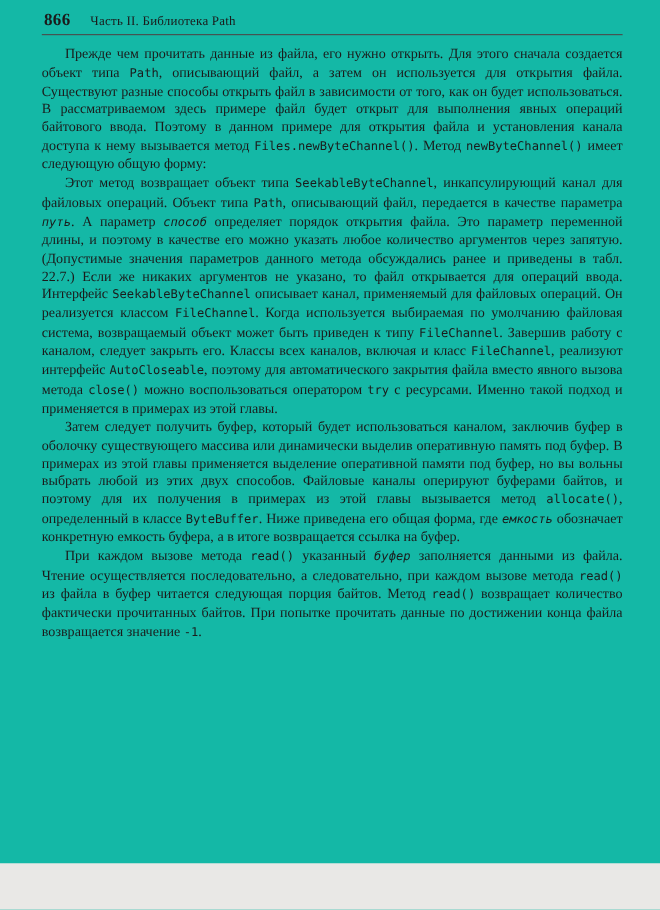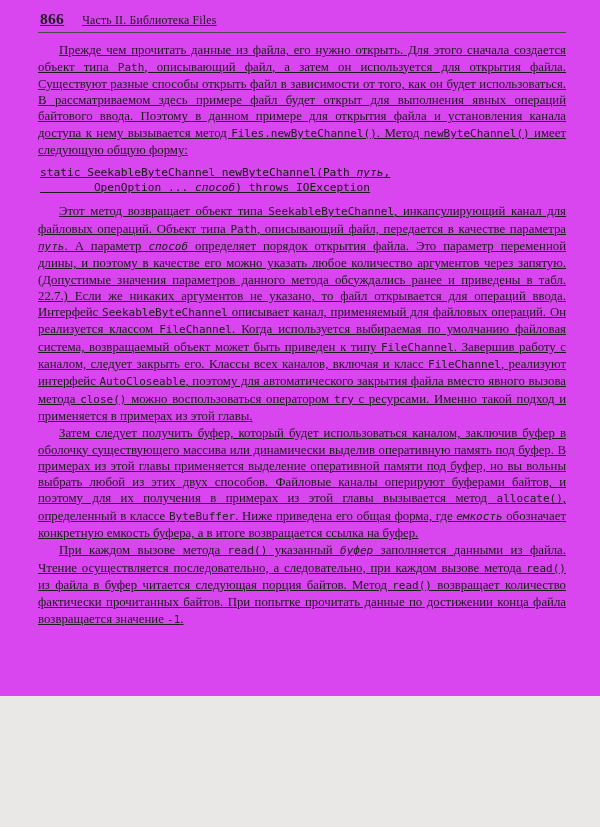--- a/index.html
+++ b/index.html
@@ -1,28 +1,27 @@
 <!DOCTYPE html>
 <html lang="ru"><head>
 <meta charset="utf-8">
 <style>
   html,body{margin:0;padding:0;background:#e9e8e6;}
   .page{
     position:relative;
     box-sizing:border-box;
-    width:600px;height:696px;
+    width:600px;height:785px;
     margin:0 auto;
-    background:#d946ef;
+    background:#14b8a6;
     padding:11px 34px 0 38px;
     font-family:"Liberation Serif","DejaVu Serif",serif;
     font-size:12.8px;
     line-height:16.3px;
     color:#1b1b1b;
     overflow:hidden;
-    text-decoration:underline;
   }
   .header{
     display:flex;
     align-items:baseline;
     gap:18px;
     padding:0 0 4px 2px;
   }
   .page-num{
     font-weight:bold;
     font-size:15.5px;
@@ -59,24 +58,22 @@
   .param{
     font-style:italic;
   }
 </style>
 </head>
 <body>
 
 <div class="page">
   <div class="header">
     <span class="page-num">866</span>
-    <span class="running-title">Часть II. Библиотека Files</span>
+    <span class="running-title">Часть II. Библиотека Path</span>
   </div>
   <hr class="rule">
   <div class="body">
       <p>Прежде чем прочитать данные из файла, его нужно открыть. Для этого сначала создается объект типа <span class="mono">Path</span>, описывающий файл, а затем он используется для открытия файла. Существуют разные способы открыть файл в зависимости от того, как он будет использоваться. В рассматриваемом здесь примере файл будет открыт для выполнения явных операций байтового ввода. Поэтому в данном примере для открытия файла и установления канала доступа к нему вызывается метод <span class="mono">Files.newByteChannel()</span>. Метод <span class="mono">newByteChannel()</span> имеет следующую общую форму:</p>
-      <pre>static SeekableByteChannel newByteChannel(Path <span class="param">путь</span>,
-        OpenOption ... <span class="param">способ</span>) throws IOException</pre>
       <p>Этот метод возвращает объект типа <span class="mono">SeekableByteChannel</span>, инкапсулирующий канал для файловых операций. Объект типа <span class="mono">Path</span>, описывающий файл, передается в качестве параметра <span class="mono param">путь</span>. А параметр <span class="mono param">способ</span> определяет порядок открытия файла. Это параметр переменной длины, и поэтому в качестве его можно указать любое количество аргументов через запятую. (Допустимые значения параметров данного метода обсуждались ранее и приведены в табл. 22.7.) Если же никаких аргументов не указано, то файл открывается для операций ввода. Интерфейс <span class="mono">SeekableByteChannel</span> описывает канал, применяемый для файловых операций. Он реализуется классом <span class="mono">FileChannel</span>. Когда используется выбираемая по умолчанию файловая система, возвращаемый объект может быть приведен к типу <span class="mono">FileChannel</span>. Завершив работу с каналом, следует закрыть его. Классы всех каналов, включая и класс <span class="mono">FileChannel</span>, реализуют интерфейс <span class="mono">AutoCloseable</span>, поэтому для автоматического закрытия файла вместо явного вызова метода <span class="mono">close()</span> можно воспользоваться оператором <span class="mono">try</span> с ресурсами. Именно такой подход и применяется в примерах из этой главы.</p>
       <p>Затем следует получить буфер, который будет использоваться каналом, заключив буфер в оболочку существующего массива или динамически выделив оперативную память под буфер. В примерах из этой главы применяется выделение оперативной памяти под буфер, но вы вольны выбрать любой из этих двух способов. Файловые каналы оперируют буферами байтов, и поэтому для их получения в примерах из этой главы вызывается метод <span class="mono">allocate()</span>, определенный в классе <span class="mono">ByteBuffer</span>. Ниже приведена его общая форма, где <span class="mono param">емкость</span> обозначает конкретную емкость буфера, а в итоге возвращается ссылка на буфер.</p>
       <p>При каждом вызове метода <span class="mono">read()</span> указанный <span class="mono param">буфер</span> заполняется данными из файла. Чтение осуществляется последовательно, а следовательно, при каждом вызове метода <span class="mono">read()</span> из файла в буфер читается следующая порция байтов. Метод <span class="mono">read()</span> возвращает количество фактически прочитанных байтов. При попытке прочитать данные по достижении конца файла возвращается значение <span class="mono">-1</span>.</p>
     </div>
 </div>
 
 </body></html>

